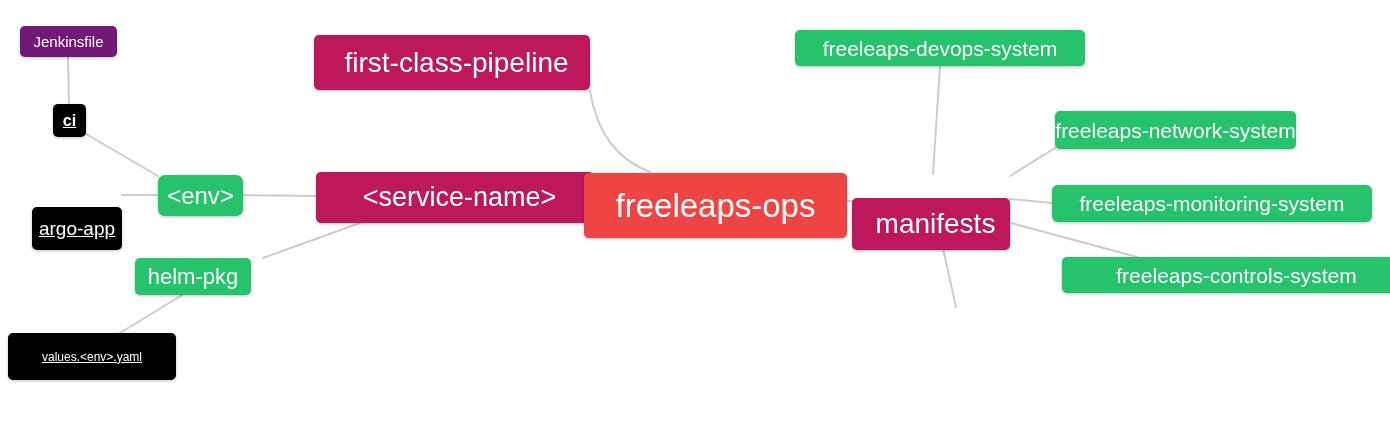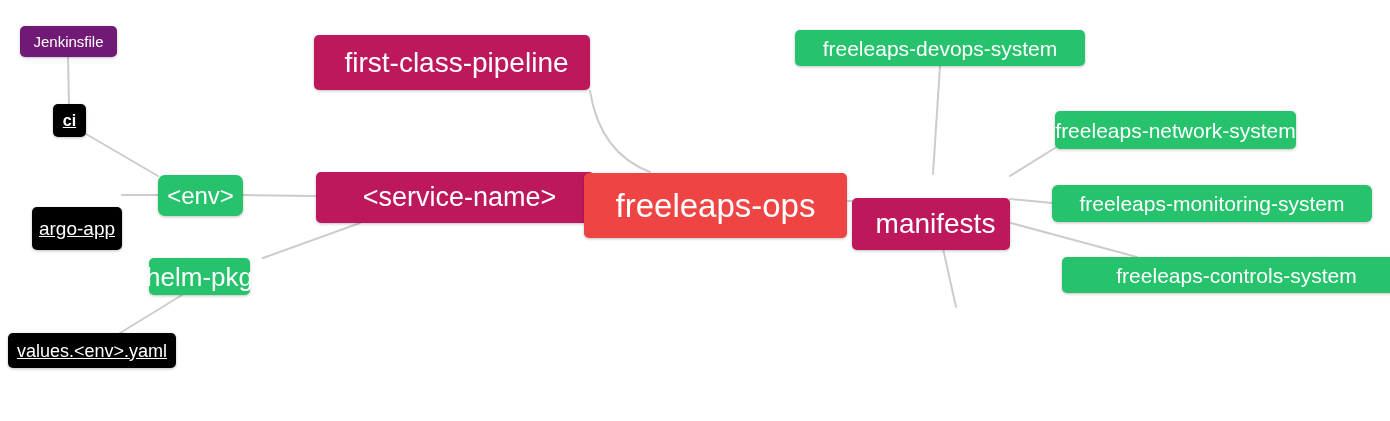--- a/index.html
+++ b/index.html
@@ -46,23 +46,23 @@
   </svg>
 
   <div class="node orange" style="left:20px;top:26px;width:97px;height:31px;font-size:15px;">Jenkinsfile</div>
 
   <div class="node red" style="left:53px;top:104px;width:33px;height:33px;font-size:16px;font-weight:bold;">ci</div>
 
   <div class="node red" style="left:32px;top:177px;width:90px;height:43px;font-size:19px;margin-top:30px;">argo-app</div>
 
   <div class="node green" style="left:158px;top:175px;width:85px;height:41px;font-size:24px;border-radius:7px;">&lt;env&gt;</div>
 
-  <div class="node green" style="left:149px;top:258px;width:101px;height:37px;font-size:26px;">helm-pkg</div>
+  <div class="node green" style="left:135px;top:258px;width:116px;height:37px;font-size:22px;">helm-pkg</div>
 
-  <div class="node red" style="left:8px;top:333px;width:168px;height:35px;font-size:18px;text-align:center;">values.&lt;env&gt;.yaml</div>
+  <div class="node red" style="left:8px;top:333px;width:168px;height:47px;font-size:12px;text-align:center;">values.&lt;env&gt;.yaml</div>
 
   <div class="node blue" style="left:314px;top:35px;width:276px;height:55px;font-size:28px;">first-class-pipeline</div>
 
   <div class="node blue" style="left:316px;top:172px;width:278px;height:51px;font-size:27px;">&lt;service-name&gt;</div>
 
   <div class="node dark" style="left:584px;top:173px;width:263px;height:65px;font-size:33px;">freeleaps-ops</div>
 
   <div class="node blue" style="left:852px;top:174px;width:158px;height:52px;font-size:28px;margin-top:24px;">manifests</div>
 
   <div class="node green" style="left:795px;top:30px;width:290px;height:36px;font-size:21px;">freeleaps-devops-system</div>

